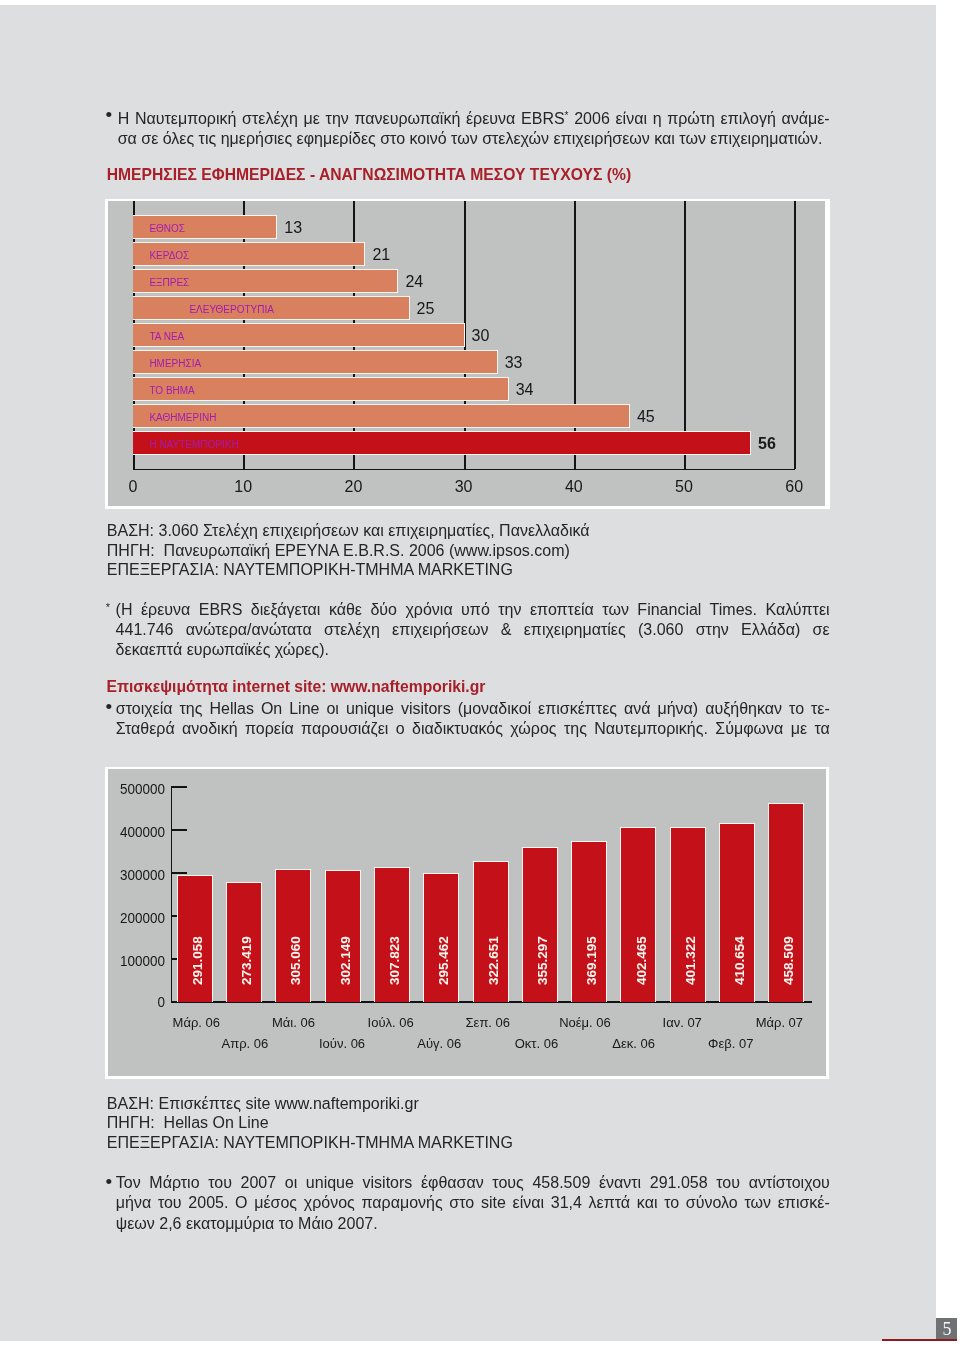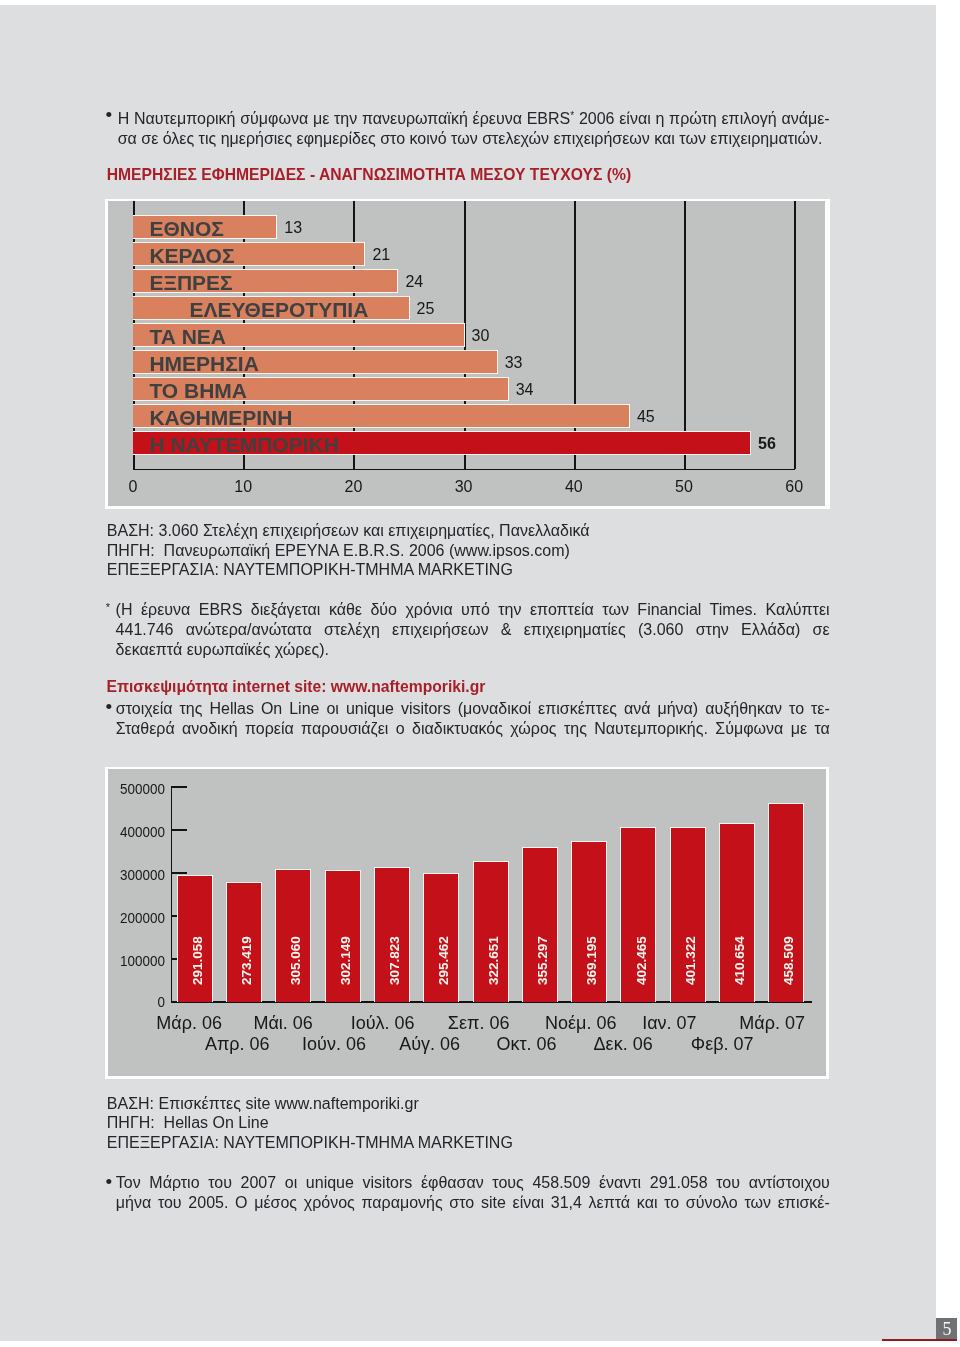--- a/index.html
+++ b/index.html
@@ -12,43 +12,43 @@
   .para.just .ln{white-space:normal;text-align:justify;text-align-last:justify;}
   .para.just .ln.last{text-align-last:left;}
   .bullet{position:absolute;color:#232629;font-size:19px;line-height:20.4px;}
 
   .sectitle{position:absolute;color:#a81f28;font-weight:bold;font-size:15.7px;line-height:15px;white-space:pre;}
 
   .chartbox{position:absolute;background:#ffffff;box-sizing:border-box;}
   .plot{position:relative;width:100%;height:100%;background:#c0c1c1;}
 
   .bar1{position:absolute;box-sizing:content-box;border:1.3px solid #fdf6ef;border-left:0;}
-  .barlabel{position:absolute;color:#404040;font-weight:bold;font-size:21px;line-height:15px;white-space:pre;}
+  .barlabel{position:absolute;color:#a21caf;font-weight:normal;font-size:10px;line-height:15px;white-space:pre;}
   .barval{position:absolute;color:#17181a;font-size:16px;line-height:15px;white-space:pre;}
   .gridv{position:absolute;width:2px;background:#131416;}
   .axis1x{position:absolute;height:1.5px;background:#111214;}
   .xtick{position:absolute;color:#17181a;font-size:16px;line-height:15px;text-align:center;}
 
   .c2bar{position:absolute;background:#c41119;box-sizing:content-box;border:1.6px solid #fdf6ef;border-bottom:0;}
   .c2val{position:absolute;color:#fdf6ef;font-size:13.5px;font-weight:bold;white-space:pre;transform-origin:0 0;transform:rotate(-90deg);}
   .c2ylab{position:absolute;color:#17181a;font-size:15.4px;line-height:14px;text-align:right;white-space:pre;transform-origin:100% 50%;transform:scaleX(0.875);}
   .c2tick{position:absolute;height:1.4px;background:#111214;}
-  .c2xlab{position:absolute;color:#17181a;font-size:18px;line-height:14px;white-space:pre;}
+  .c2xlab{position:absolute;color:#17181a;font-size:13px;line-height:14px;text-align:center;white-space:pre;}
 
   #pagenum{position:absolute;background:#6f7174;color:#f7f7f7;font-size:18px;text-align:center;font-family:"Liberation Serif",serif;}
   #redline{position:absolute;background:#8e1b20;z-index:5;}
 </style>
 </head>
 <body>
 
 <div id="page"></div>
 
 <div class="bullet" style="left:105.5px;top:105.2px;">•</div>
 <div class="para just" style="left:117.7px;top:106px;width:712px;">
-  <span class="ln"><span>Η Ναυτεμπορική σύμφωνα με την πανευρωπαϊκή έρευνα EBRS</span><sup>*</sup><span> 2006 είναι η πρώτη επιλογή ανάμε-</span></span>
+  <span class="ln"><span>Η Ναυτεμπορική στελέχη με την πανευρωπαϊκή έρευνα EBRS</span><sup>*</sup><span> 2006 είναι η πρώτη επιλογή ανάμε-</span></span>
   <span class="ln last">σα σε όλες τις ημερήσιες εφημερίδες στο κοινό των στελεχών επιχειρήσεων και των επιχειρηματιών.</span>
 </div>
 
 <div class="sectitle" style="left:106.7px;top:166.5px;">ΗΜΕΡΗΣΙΕΣ ΕΦΗΜΕΡΙΔΕΣ - ΑΝΑΓΝΩΣΙΜΟΤΗΤΑ ΜΕΣΟΥ ΤΕΥΧΟΥΣ (%)</div>
 
 <div class="chartbox" id="chart1" style="left:104.5px;top:198.5px;width:725.5px;height:310.5px;padding:2.3px 5.5px 3px 3px;">
   <div class="plot" id="c1plot">
       <div class="gridv" style="left: 25.5px; top: 0px; height: 268.2px;"></div>
       <div class="gridv" style="left: 135.7px; top: 0px; height: 268.2px;"></div>
       <div class="gridv" style="left: 245.9px; top: 0px; height: 268.2px;"></div>
@@ -175,16 +175,17 @@
 <div class="para" style="left:106.8px;top:1093.5px;line-height:19.6px;">
   <span class="ln">ΒΑΣΗ: Επισκέπτες site www.naftemporiki.gr</span>
   <span class="ln">ΠΗΓΗ:  Hellas On Line</span>
   <span class="ln">ΕΠΕΞΕΡΓΑΣΙΑ: ΝΑΥΤΕΜΠΟΡΙΚΗ-ΤΜΗΜΑ MARKETING</span>
 </div>
 
 <div class="bullet" style="left:105.5px;top:1171.8px;">•</div>
 <div class="para just" style="left:115.8px;top:1173px;width:714px;">
   <span class="ln">Τον Μάρτιο του 2007 οι unique visitors έφθασαν τους 458.509 έναντι 291.058 του αντίστοιχου</span>
   <span class="ln">μήνα του 2005. Ο μέσος χρόνος παραμονής στο site είναι 31,4 λεπτά και το σύνολο των επισκέ-</span>
+  <span class="ln last">ψεων 2,6 εκατομμύρια το Μάιο 2007.</span>
 </div>
 
 <div id="redline" style="left:881.5px;top:1338.5px;width:75.5px;height:2.8px;"></div>
 <div id="pagenum" style="left:935.9px;top:1318px;width:21.1px;height:22.8px;line-height:22px;padding-left:1px;box-sizing:border-box;">5</div>
 
 </body></html>

